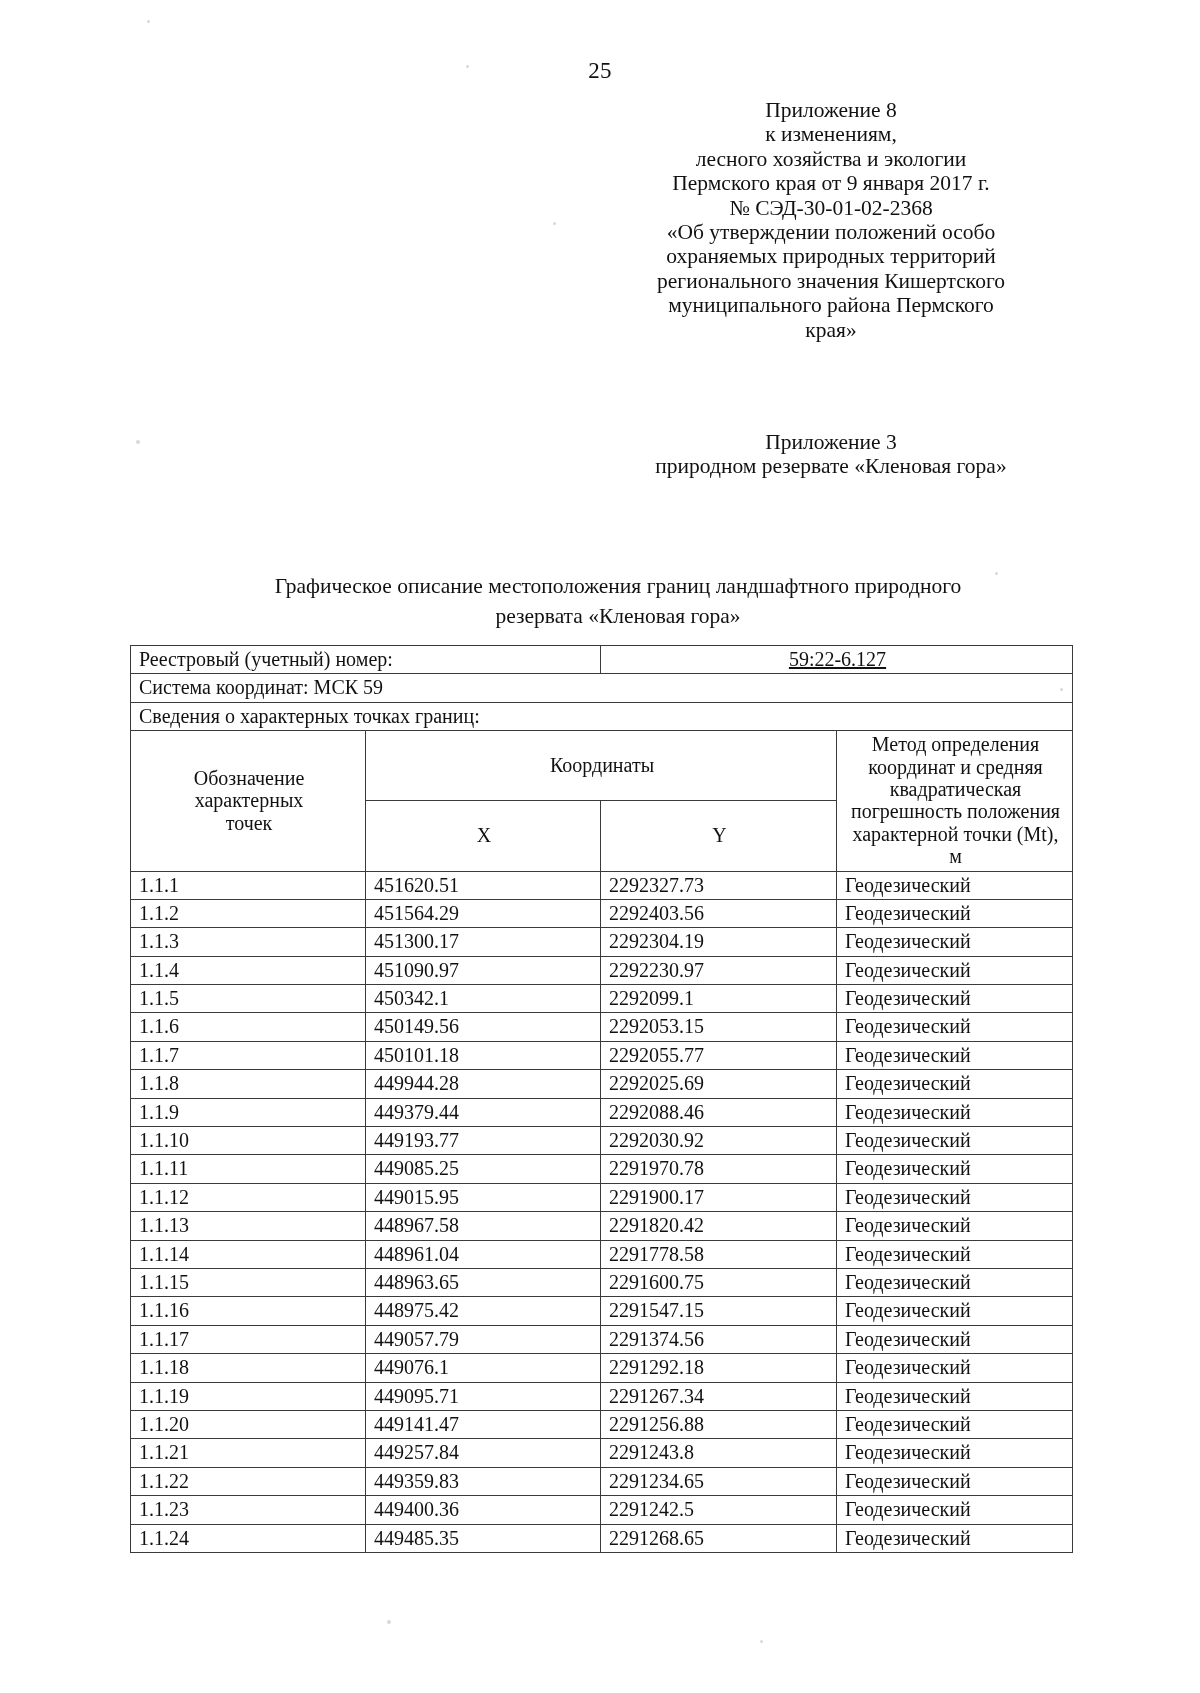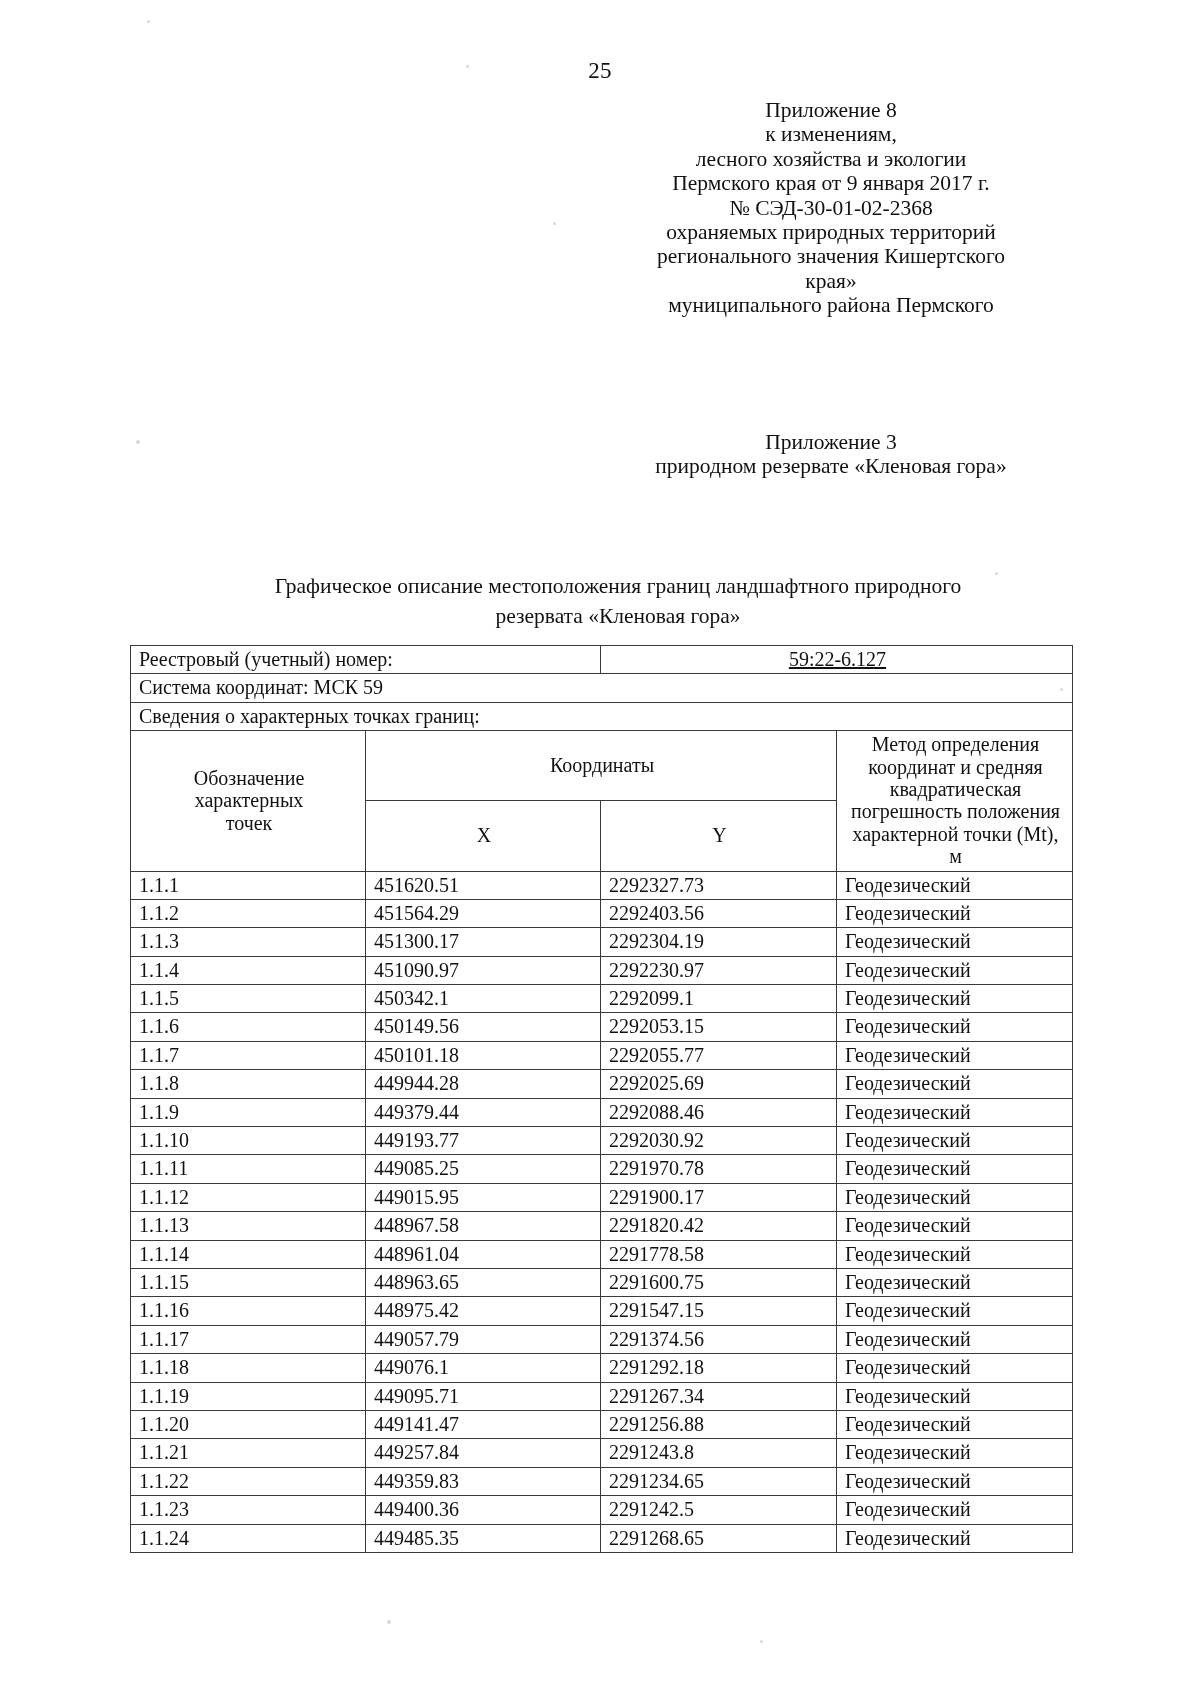--- a/index.html
+++ b/index.html
@@ -113,24 +113,25 @@
 <div class="page">
 
   <div class="page-number">25</div>
 
   <div class="ref-block ref-block-1">
     <div class="line">Приложение 8</div>
     <div class="line">к изменениям,</div>
     <div class="line">лесного хозяйства и экологии</div>
     <div class="line">Пермского края от 9 января 2017 г.</div>
     <div class="line">№ СЭД-30-01-02-2368</div>
+    <div class="line">«Об утверждении положений особо</div>
     <div class="line">охраняемых природных территорий</div>
     <div class="line">регионального значения Кишертского</div>
+    <div class="line">муниципального района Пермского</div>
     <div class="line">края»</div>
-    <div class="line">муниципального района Пермского</div>
   </div>
 
   <div class="ref-block ref-block-2">
     <div class="line">Приложение 3</div>
     <div class="line">природном резервате «Кленовая гора»</div>
   </div>
 
   <div class="doc-title">
     <div>Графическое описание местоположения границ ландшафтного природного</div>
     <div>резервата «Кленовая гора»</div>

